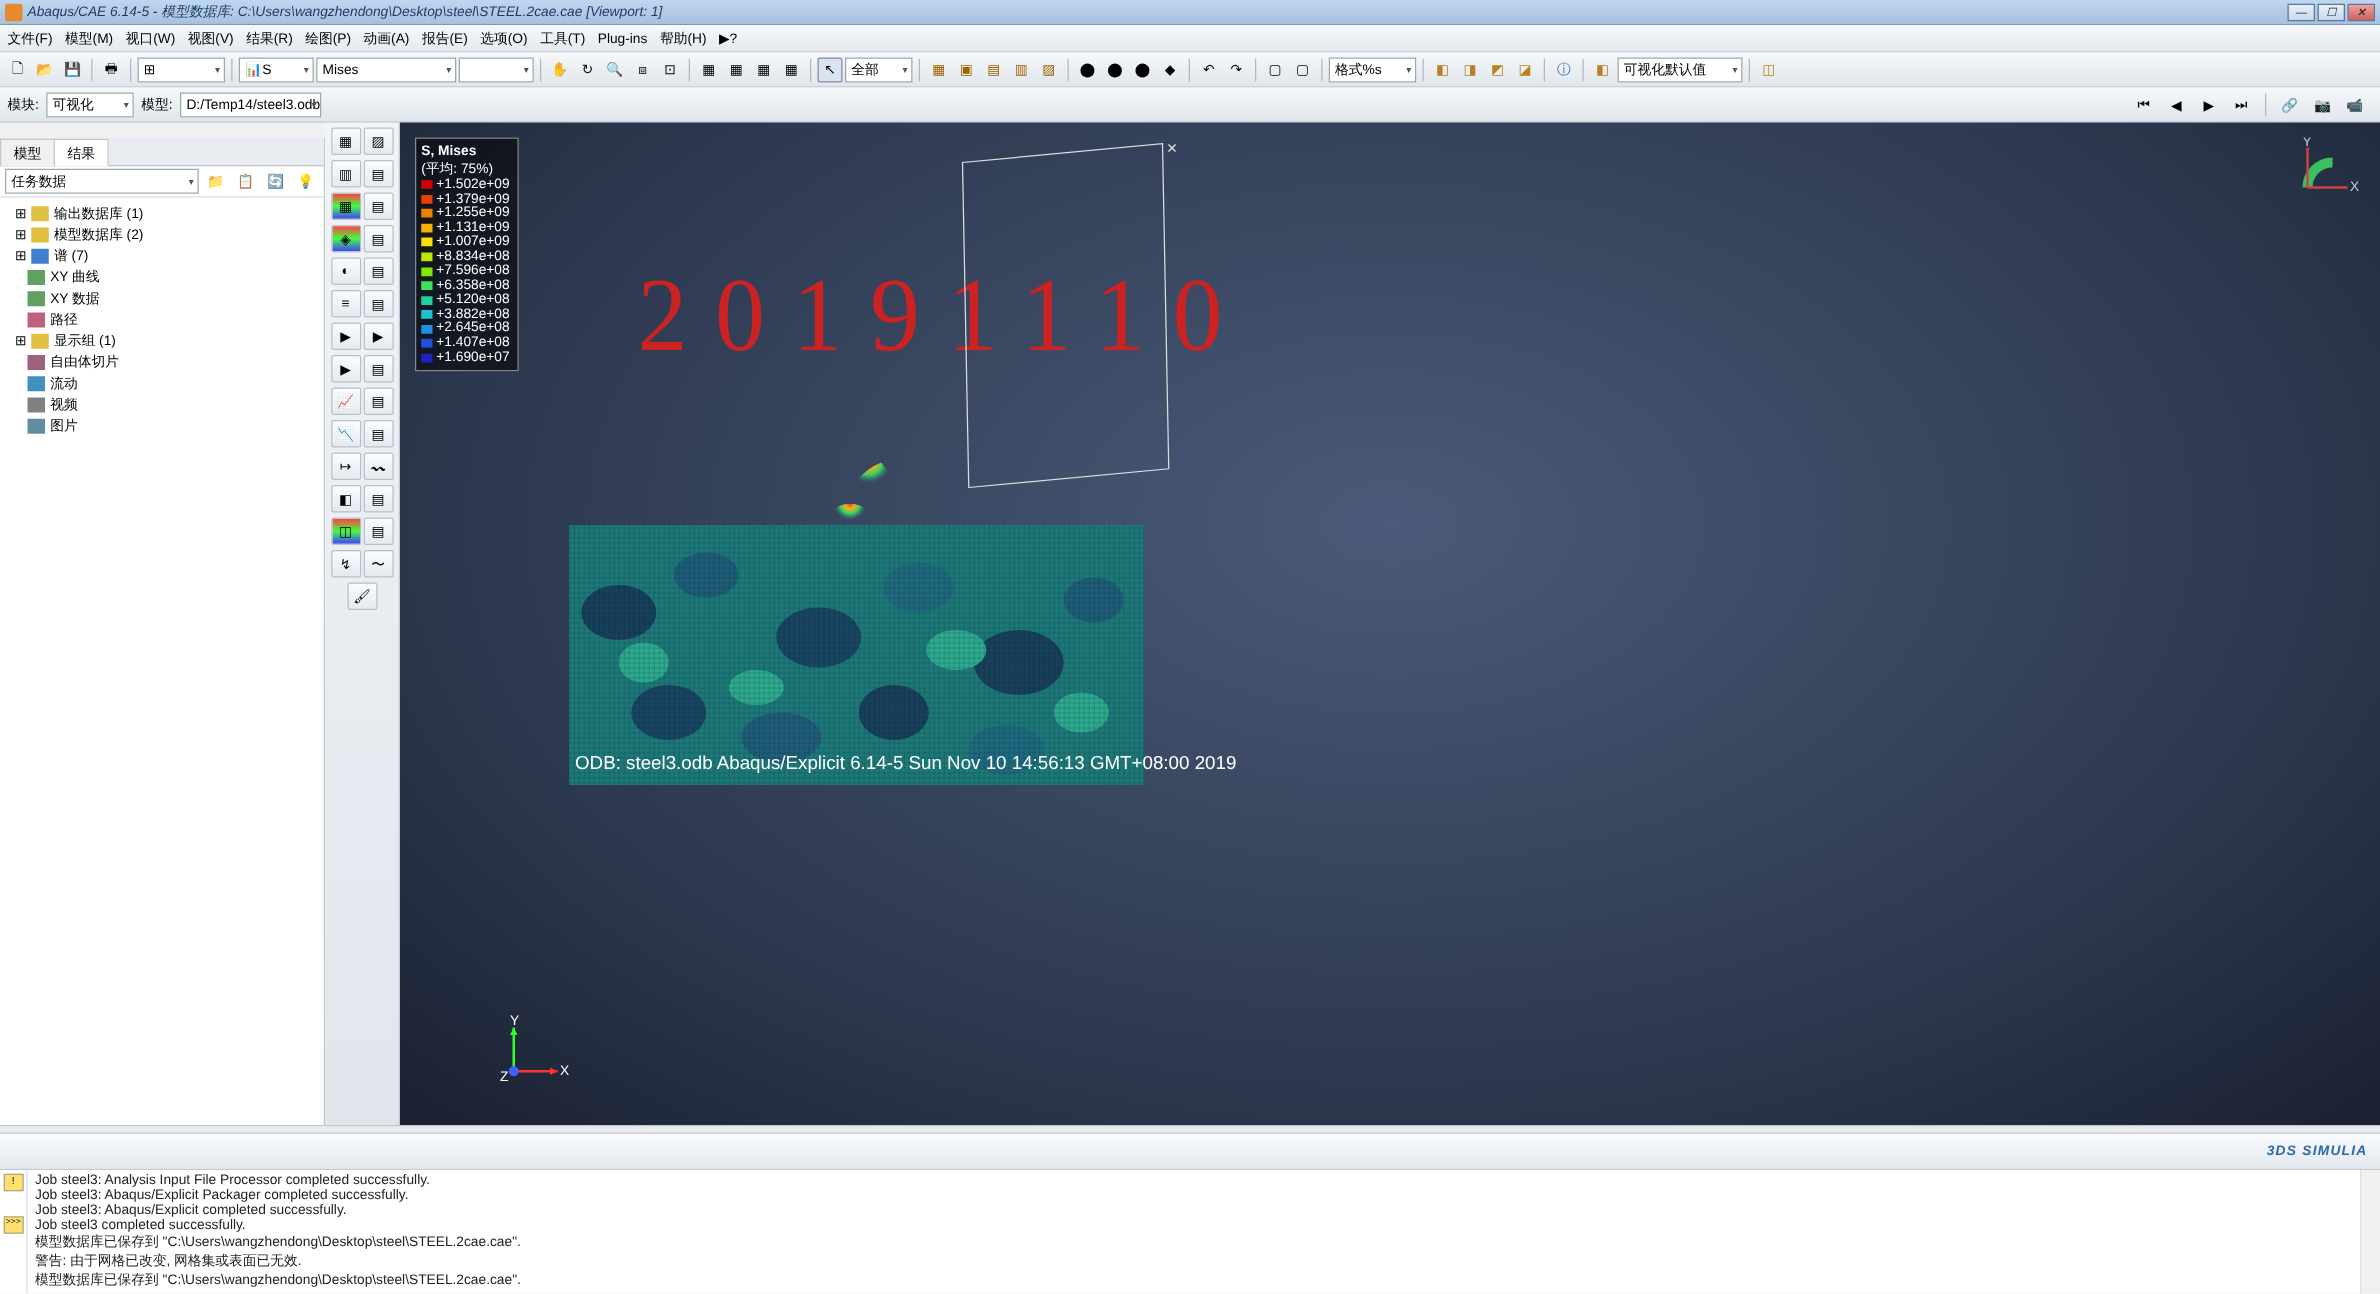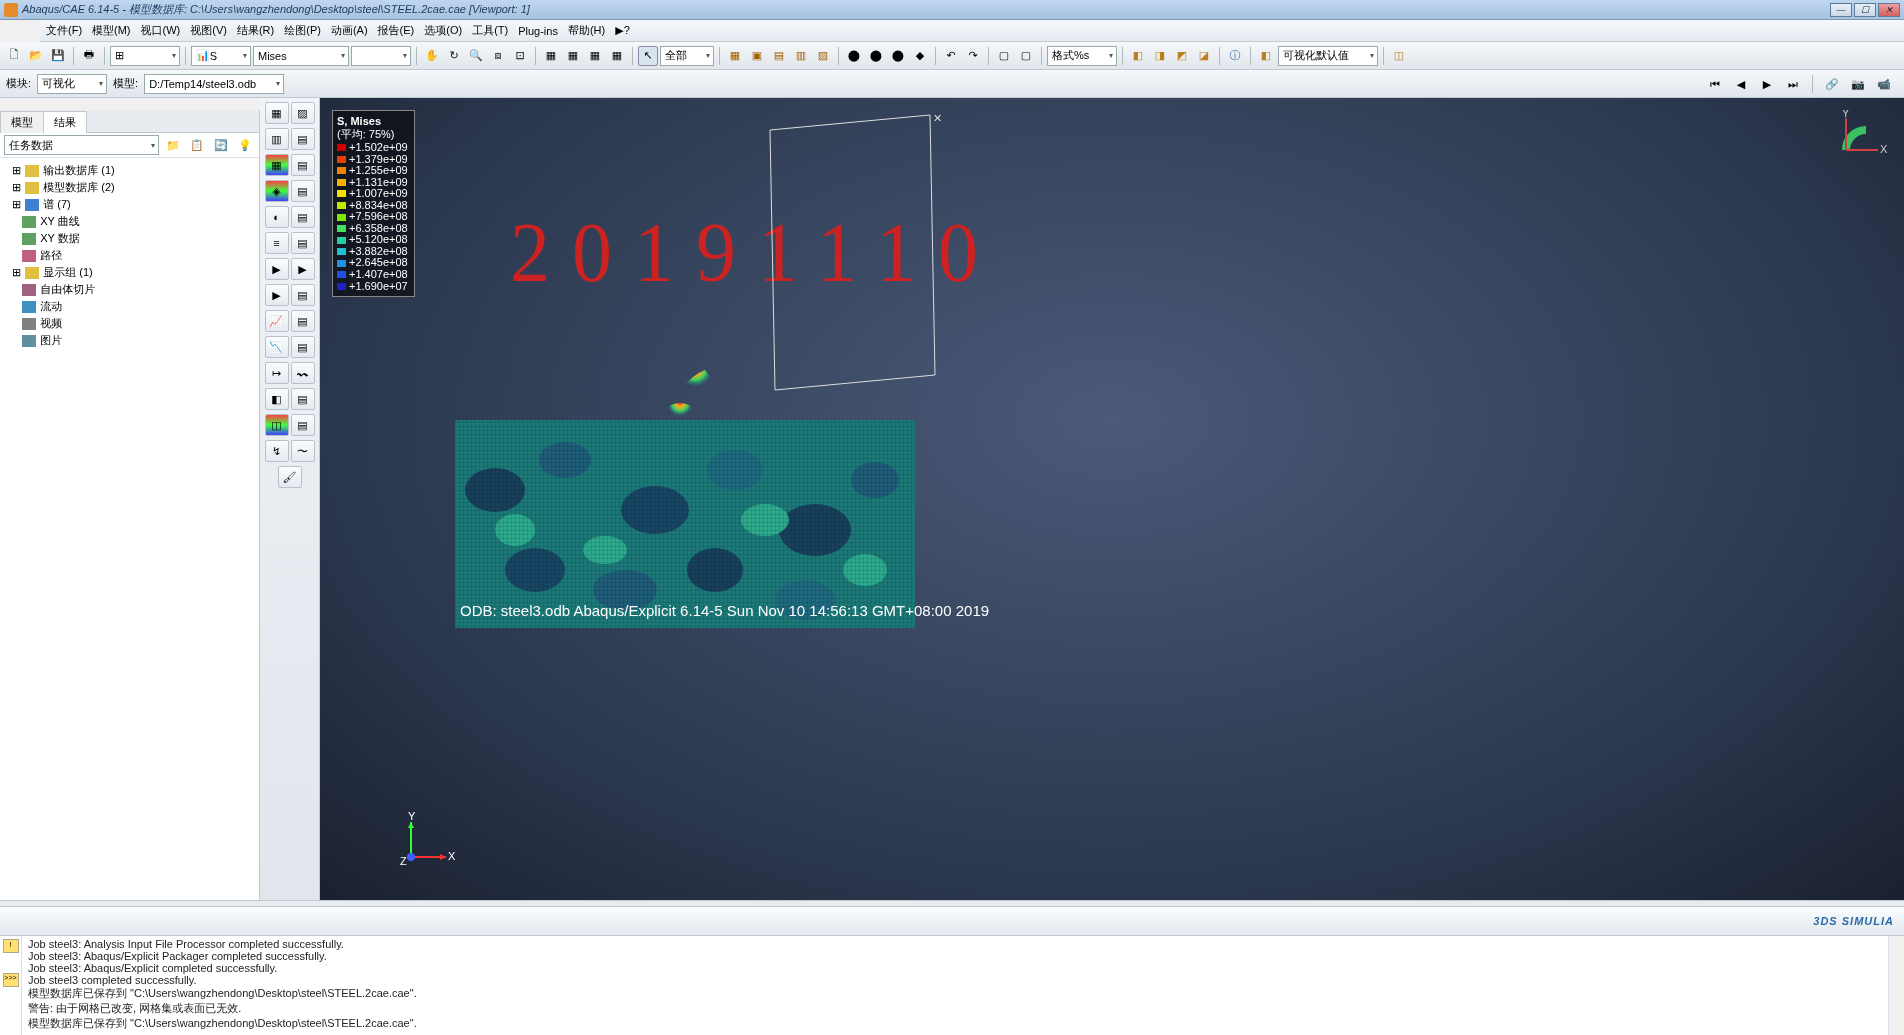--- a/index.html
+++ b/index.html
@@ -1,21 +1,21 @@
 <!DOCTYPE html>
 <html><head>
 <meta charset="utf-8">
 <style>
 * { margin: 0; padding: 0; box-sizing: border-box; font-family: "Microsoft YaHei", Tahoma, sans-serif; font-size: 11px; }
 body { background: #f0f0f0; width: 1904px; height: 1035px; overflow: hidden; display: flex; flex-direction: column; }
 .titlebar { background: linear-gradient(#bfd6ef,#a6c2df); height: 20px; display: flex; align-items: center; padding: 0 4px; color: #1a3a5c; border-bottom: 1px solid #7a97b4; font-style: italic; }
 .titlebar .icon { width: 14px; height: 14px; background: #e38b2d; border-radius: 2px; margin-right: 4px; }
 .titlebar .spacer { flex: 1; }
 .winbtn { width: 22px; height: 14px; border: 1px solid #5a7a9a; margin-left: 2px; display:flex;align-items:center;justify-content:center;background:linear-gradient(#e8f0f8,#c8d8e8);font-size:9px;color:#222;}
-.menubar { background: linear-gradient(#f6f8fa,#e4eaf0); height: 22px; display: flex; align-items: center; padding: 0 6px; border-bottom: 1px solid #c0c8d0; gap: 10px; margin-left: 40px; }
+.menubar { background: linear-gradient(#f6f8fa,#e4eaf0); height: 22px; display: flex; align-items: center; padding: 0 6px; border-bottom: 1px solid #c0c8d0; gap: 10px; }
 .menubar span { cursor: default; }
 .toolbar { background: linear-gradient(#f6f8fa,#e0e6ec); border-bottom: 1px solid #c0c8d0; display: flex; align-items: center; height: 28px; padding: 0 4px; gap: 2px; }
 .tbtn { width: 20px; height: 20px; border: 1px solid transparent; display:flex;align-items:center;justify-content:center; border-radius:2px; }
 .sep { width: 1px; height: 18px; background: #b0b8c0; margin: 0 3px; }
 .combo { height: 20px; border: 1px solid #9aa; background: #fff; font-size: 11px; padding: 0 16px 0 4px; display:flex;align-items:center; position:relative;}
 .combo::after { content:"▾"; position:absolute; right:3px; font-size:8px; color:#555;}
 .contextbar { background: linear-gradient(#f6f8fa,#e0e6ec); border-bottom: 1px solid #c0c8d0; height: 28px; display:flex; align-items:center; padding:0 6px; gap:6px; }
 .main { flex: 1; display: flex; min-height: 0; }
 .treepanel { width: 260px; background: #fff; border-right: 1px solid #c0c8d0; display:flex; flex-direction:column;margin-top:12px; }
 .tabs { display:flex; border-bottom:1px solid #c0c8d0; background:#e8ecf0;}
@@ -77,21 +77,21 @@
 <div class="toolbar">
   <div class="tbtn">🗋</div>
   <div class="tbtn">📂</div>
   <div class="tbtn">💾</div>
   <div class="sep"></div>
   <div class="tbtn">🖶</div>
   <div class="sep"></div>
   <div class="combo" style="width:70px">⊞</div>
   <div class="sep"></div>
   <div class="combo" style="width:60px">📊 <span>S</span></div>
-  <div class="combo" style="width:96px">
+  <div class="combo" style="width:112px">
       <span>Mises</span>
     </div>
   <div class="combo" style="width:60px"></div>
   <div class="sep"></div>
   <div class="tbtn">✋</div>
   <div class="tbtn">↻</div>
   <div class="tbtn">🔍</div>
   <div class="tbtn">⧈</div>
   <div class="tbtn">⊡</div>
   <div class="sep"></div>
@@ -140,21 +140,21 @@
   <div class="sep"></div>
   <div class="tbtn" style="color:#b88020;">◫</div>
 </div>
 
 <div class="contextbar" style="position:relative;">
   <span>模块:</span>
   <div class="combo" style="width:70px">
       <span>可视化</span>
     </div>
   <span>模型:</span>
-  <div class="combo" style="width:140px">
+  <div class="combo" style="width:113px">
       <span>D:/Temp14/steel3.odb</span>
     </div>
   <div class="rightctrl">
     <div class="tbtn">
         <span>⏮</span>
       </div>
     <div class="tbtn">
         <span>◀</span>
       </div>
     <div class="tbtn">

